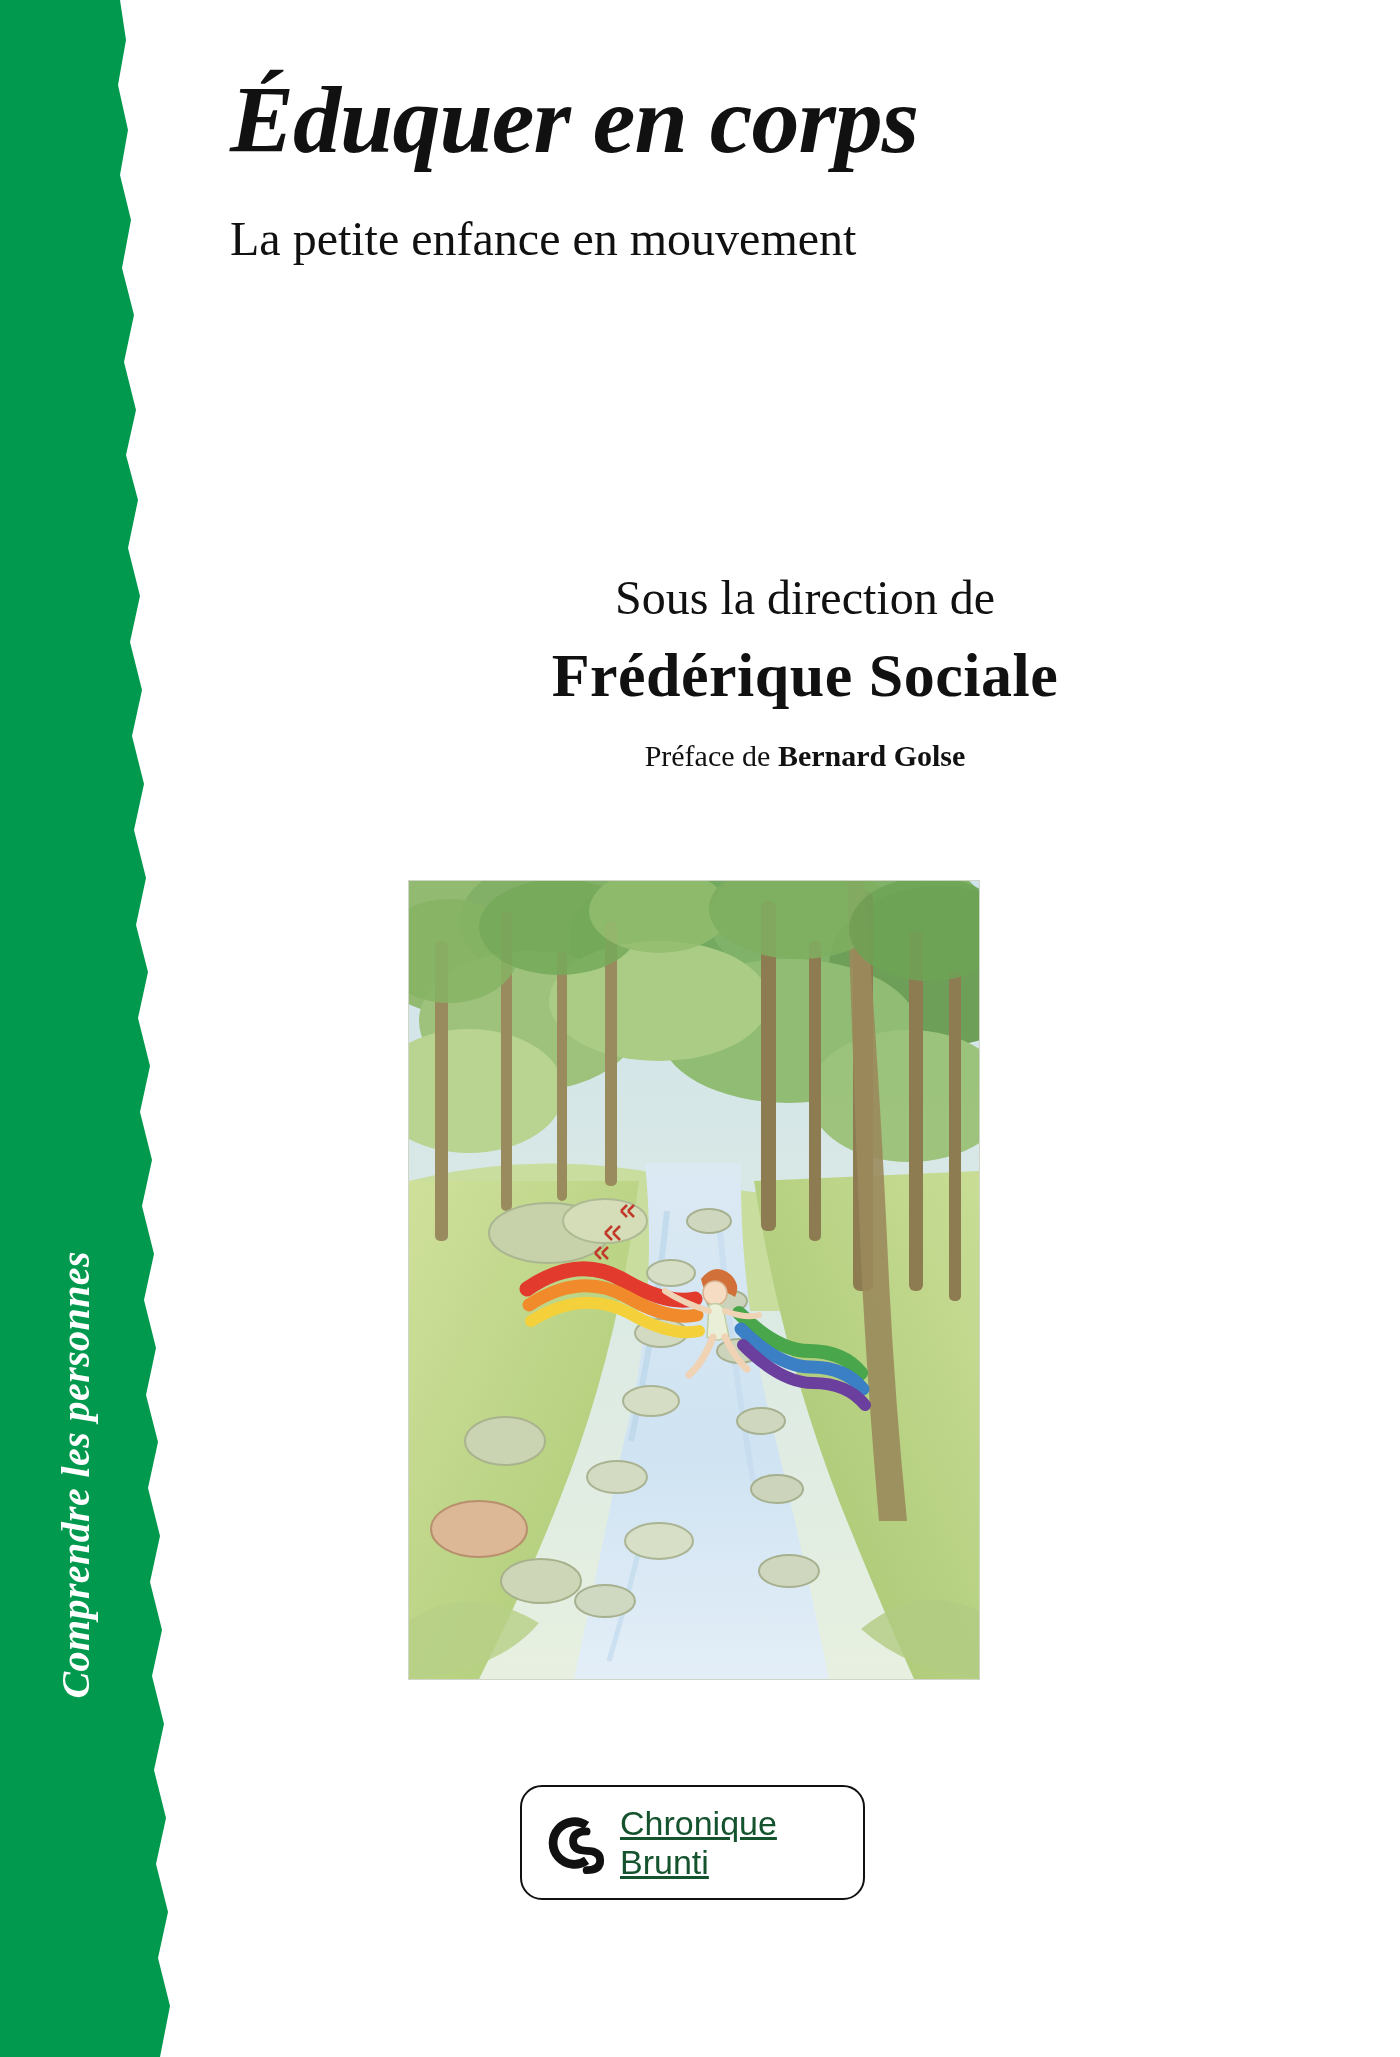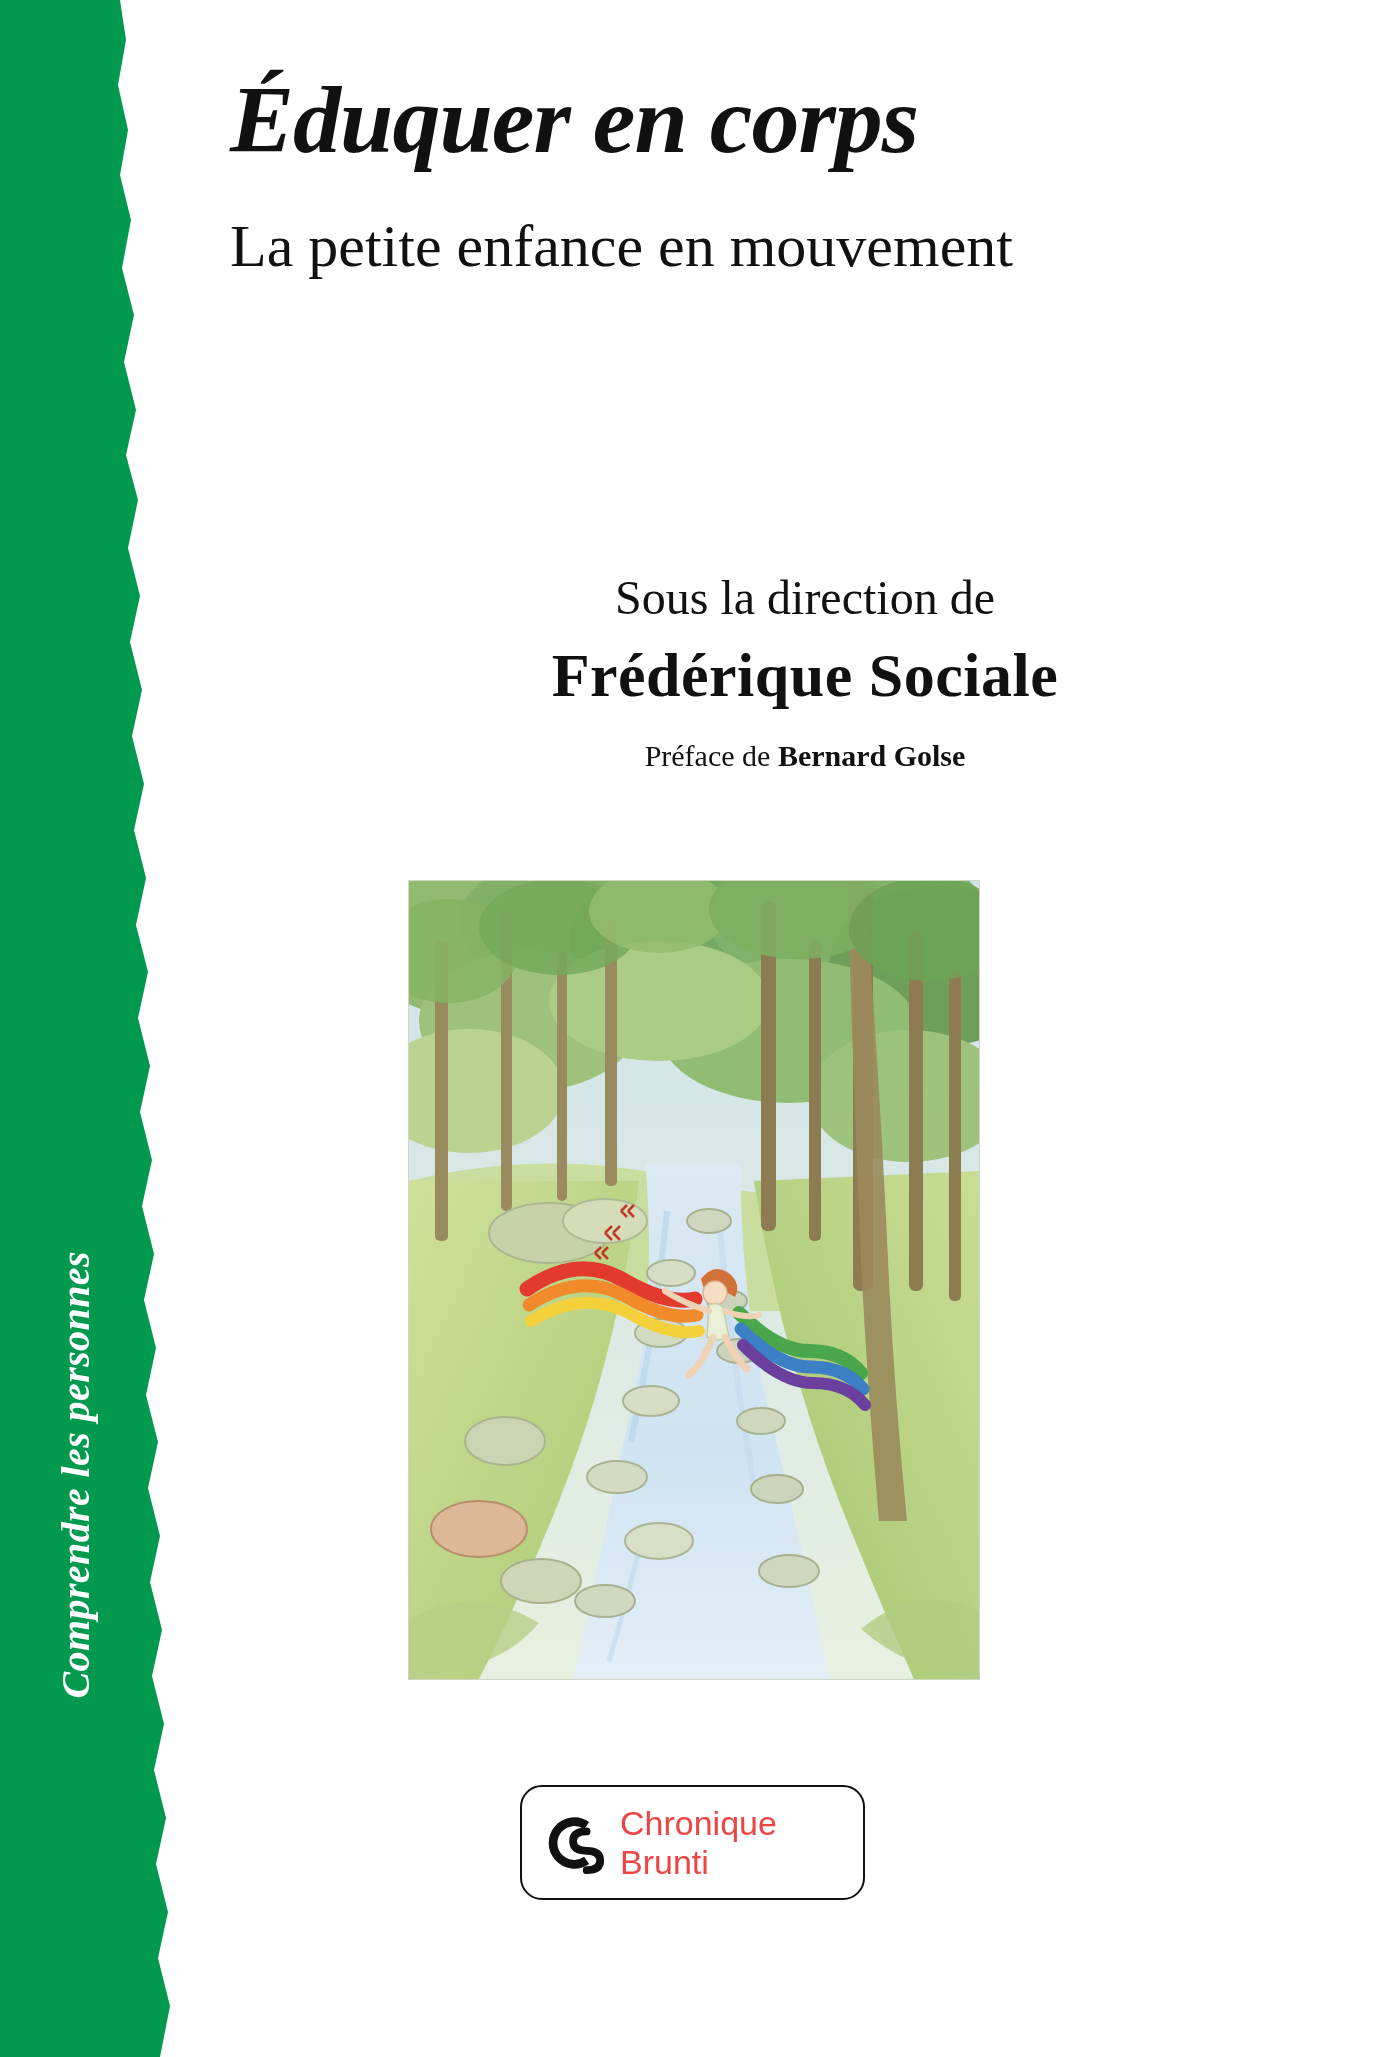--- a/index.html
+++ b/index.html
@@ -67,21 +67,21 @@
     font-style: italic;
     font-weight: bold;
     font-size: 96px;
     line-height: 1.05;
     color: #111111;
     letter-spacing: -1px;
     margin: 0;
   }
   #subtitle {
     font-family: "Liberation Serif", serif;
-    font-size: 60px;
+    font-size: 48px;
     font-weight: normal;
     color: #111111;
     margin: 42px 0 0 0;
     line-height: 1.1;
   }
 
   #authors-block {
     position: absolute;
     top: 570px;
     left: 0;
@@ -143,21 +143,22 @@
   #logo-mark {
     width: 62px;
     height: 62px;
     flex: 0 0 auto;
     margin-right: 14px;
   }
   #publisher-name {
     font-family: "Liberation Sans", sans-serif;
     font-size: 34px;
     line-height: 1.12;
-    color: #ef4444;
+    color: #14532d;
+    text-decoration: underline;
   }
   #publisher-name span { display: block; }
 </style>
 </head>
 <body>
 
 <div id="green-band">
   <svg width="235" height="2057" viewBox="0 0 235 2057" xmlns="http://www.w3.org/2000/svg" aria-hidden="true">
     <path fill="#00994d" d="M0,0 L120,0
          L126,40 L118,85 L128,130 L120,175 L131,220 L122,268 L134,315

